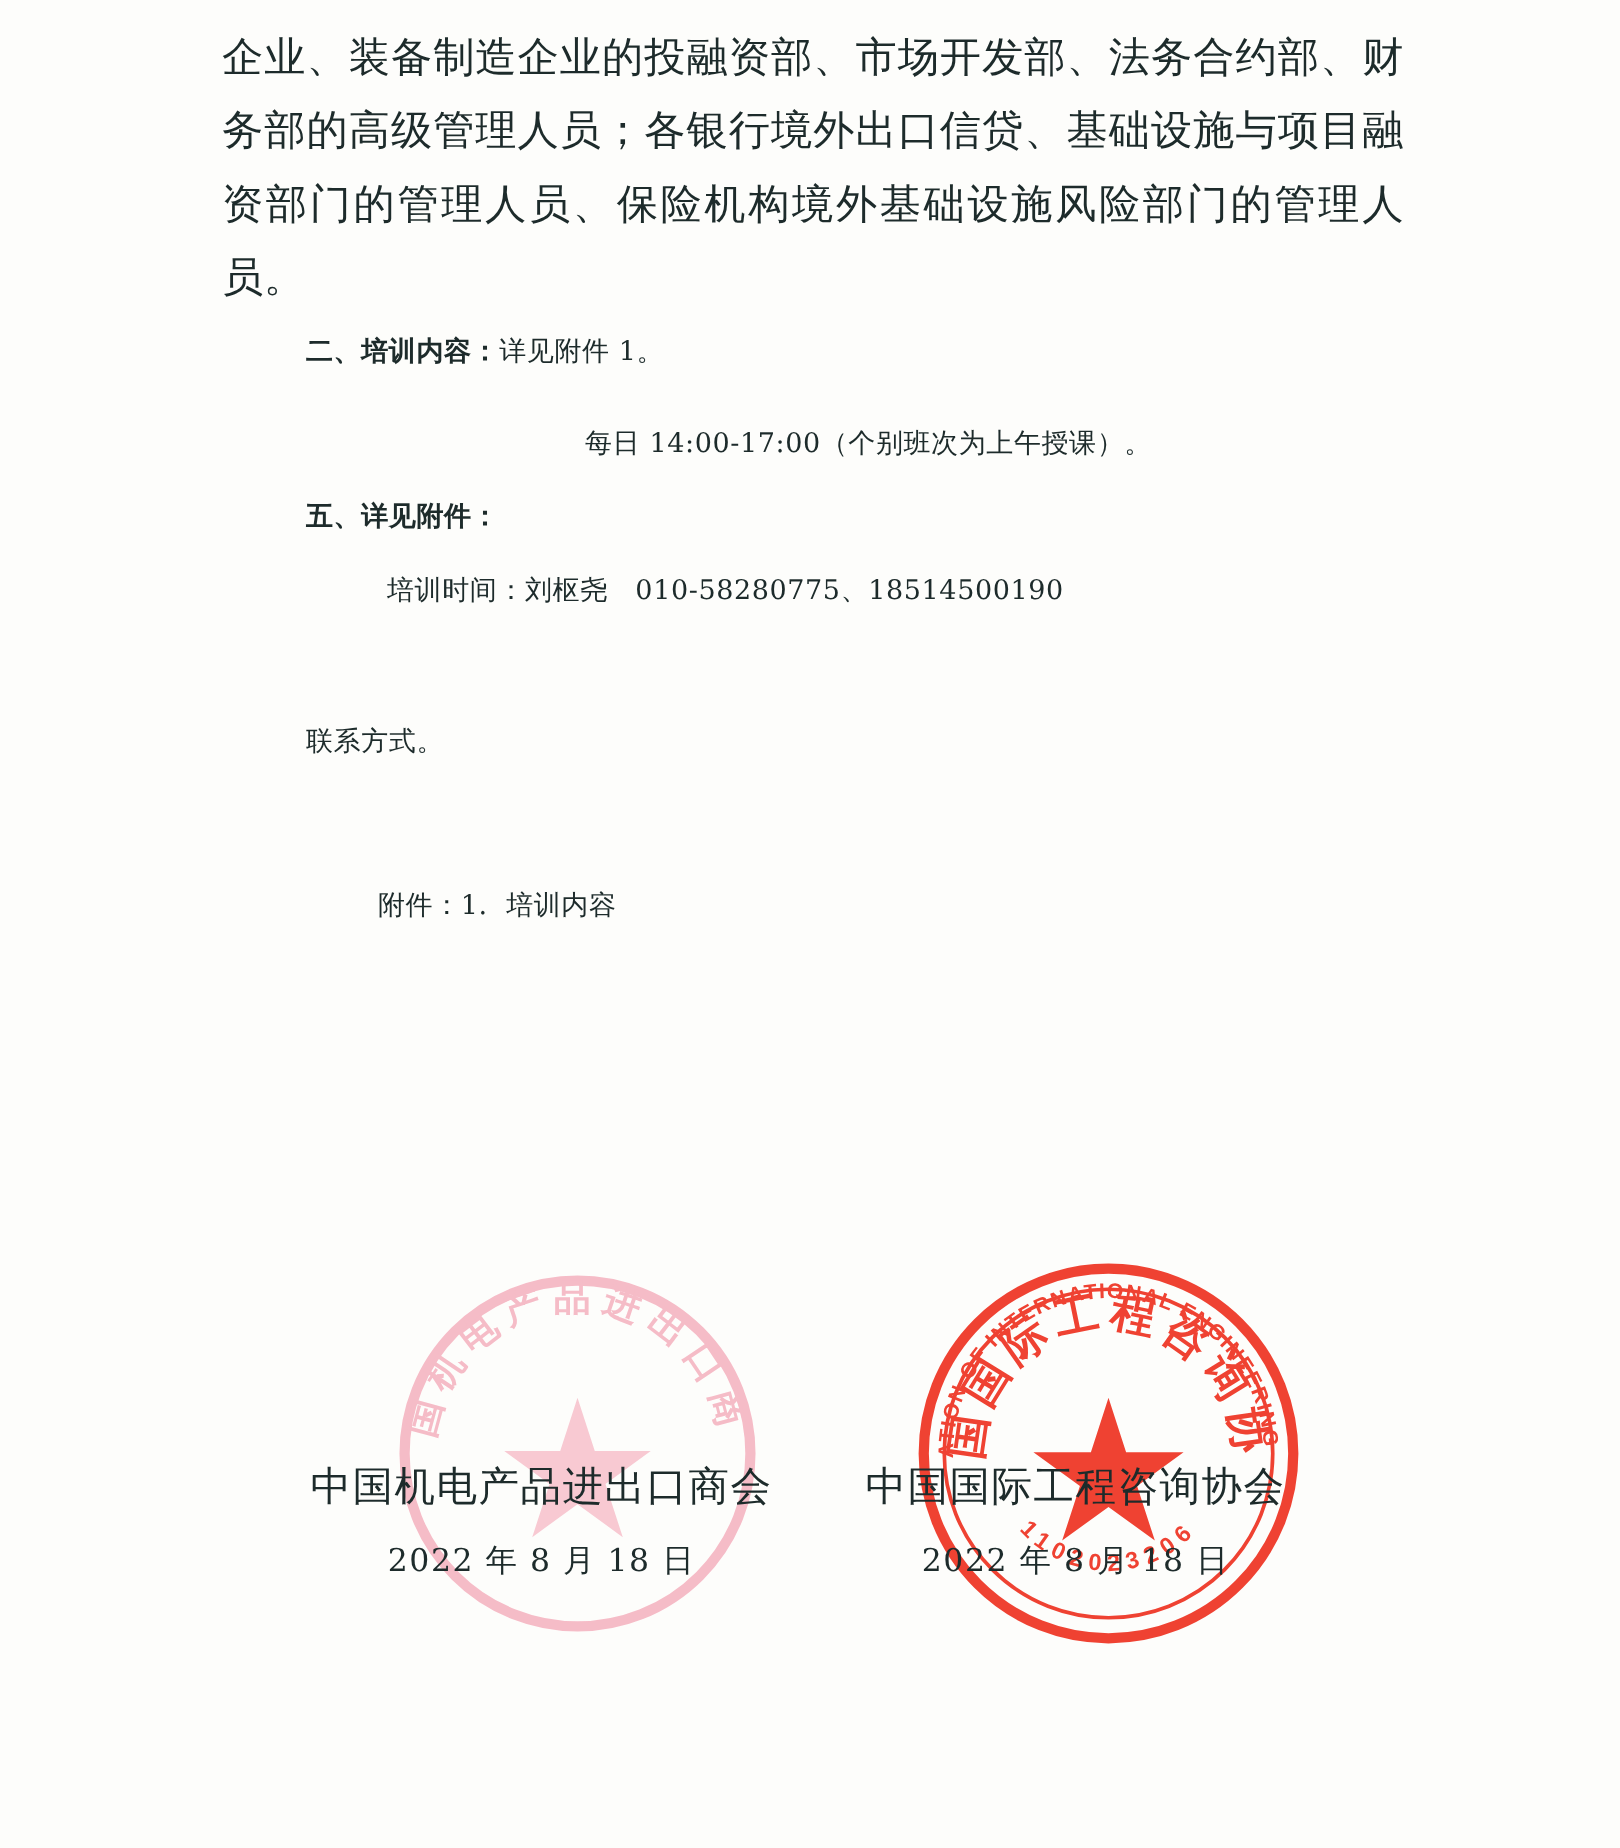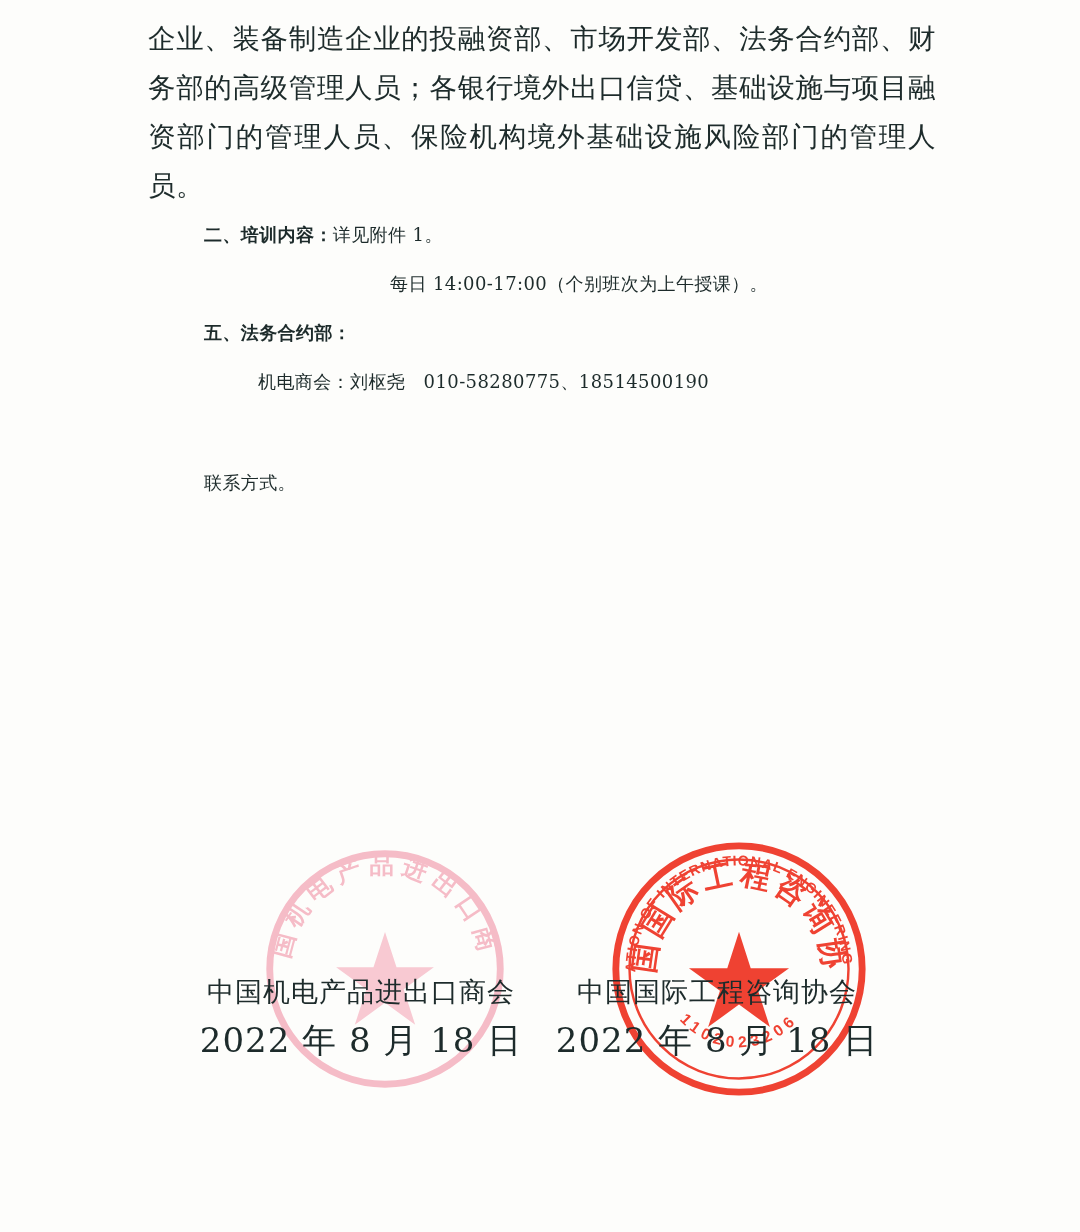--- a/index.html
+++ b/index.html
@@ -44,21 +44,21 @@
   .line {
     font-size: 18px;
     line-height: 49px;
     letter-spacing: 0.4px;
     margin: 0;
     white-space: nowrap;
   }
 
   .lvl-a { padding-left: 56px; }   
   .lvl-b { padding-left: 110px; }  
-  .lvl-c { padding-left: 242px; }  
+  .lvl-c { padding-left: 242px; margin-top: 12px; }  
   .lvl-d { padding-left: 104px; }  
   .lvl-e { padding-left: 190px; }
   .gap-md { height: 52px; }
   .gap-lg { height: 60px; }
 
   
   .sign-area {
     position: absolute;
     left: 0;
     top: 838px;
@@ -70,21 +70,21 @@
     text-align: center;
     font-size: 27px;
     line-height: 48px;
     letter-spacing: 1px;
     color: #1d2b2b;
     z-index: 5;
   }
   .sign-left  { left: 196px; top: 130px; width: 330px; }
   .sign-right { left: 552px; top: 130px; width: 330px; }
   .sign-org { white-space: nowrap; }
-  .sign-date { white-space: nowrap; font-size: 34px; }
+  .sign-date { white-space: nowrap; font-size: 21px; }
 
   
   .seal {
     position: absolute;
     border-radius: 50%;
     z-index: 2;
   }
   .seal-left {
     left: 258px;
     top: 4px;
@@ -124,33 +124,36 @@
     <p class="para first">企业、装备制造企业的投融资部、市场开发部、法务合约部、财务部的高级管理人员；各银行境外出口信贷、基础设施与项目融资部门的管理人员、保险机构境外基础设施风险部门的管理人员。</p>
 
     <div class="line lvl-a">
       <span class="bold-head">二、</span><span class="bold-head">培训内容：</span><span>详见附件 1。</span>
     </div>
 
     <div class="line lvl-c">每日 14:00-17:00（个别班次为上午授课）。</div>
 
 
     <div class="line lvl-a">
-      <span class="bold-head">五、</span><span class="bold-head">法务合约部：</span>
+      <span class="bold-head">五、</span><span class="bold-head">详见附件：</span>
     </div>
 
     <div class="line lvl-b">
-      <span>机电商会：</span><span>刘枢尧</span>&nbsp;&nbsp;&nbsp;<span>010-58280775、18514500190</span>
+      <span>培训时间：</span><span>刘枢尧</span>&nbsp;&nbsp;&nbsp;<span>010-58280775、18514500190</span>
     </div>
 
     <div class="gap-md"></div>
 
     <div class="line lvl-a">联系方式。</div>
 
     <div class="gap-lg"></div>
 
+    <div class="line lvl-d">
+      <span>附件：</span><span>1.</span>&nbsp;&nbsp;<span>培训内容</span>
+    </div>
 
   </div>
 
   <div class="sign-area">
 
     <div class="seal seal-left">
       <svg viewBox="0 0 260 260" xmlns="http://www.w3.org/2000/svg">
         <defs>
           <path id="ringL" d="M 130,130 m 0,-98 a 98,98 0 1,1 -0.1,0" fill="none"></path>
           <path id="ringLtxt" d="M 32,130 a 98,98 0 0,1 196,0" fill="none"></path>

